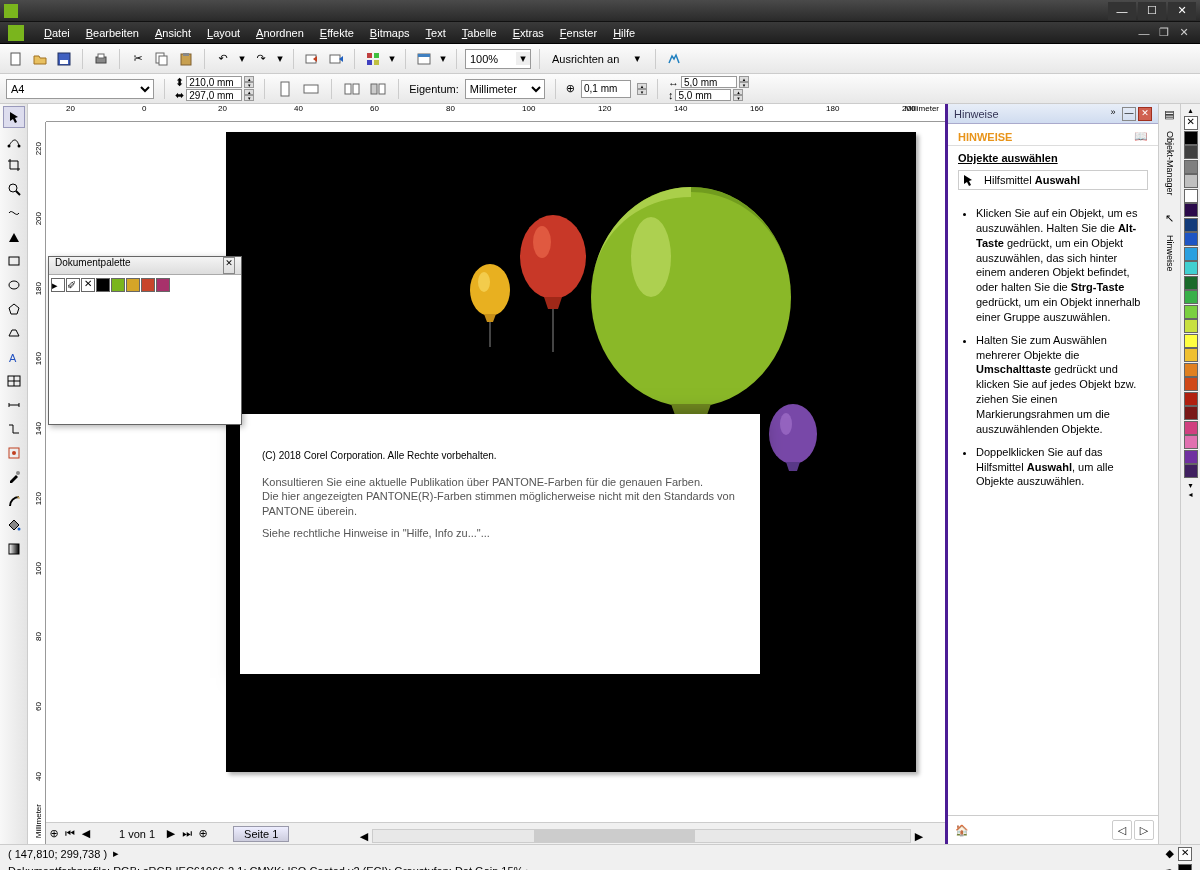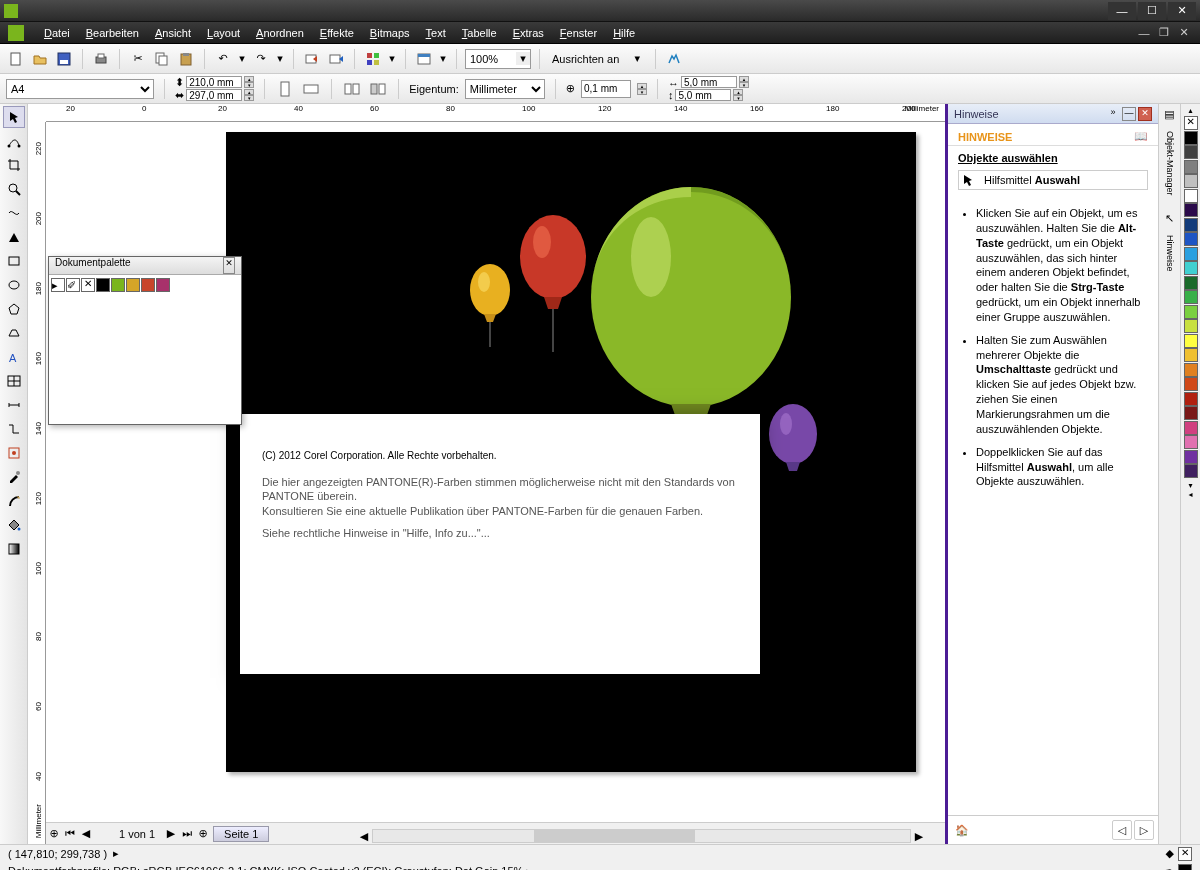--- a/index.html
+++ b/index.html
@@ -43,21 +43,21 @@
 .splash { position:absolute; left:240px; top:310px; width:520px; height:260px; background:#fff; box-shadow:0 4px 20px rgba(0,0,0,.5); padding:22px; }
 .splash .logo { font-size:28px; font-weight:300; }
 .splash .logo b { font-weight:900; }
 .splash .logo .x5 { color:#7ab51d; font-weight:700; }
 .splash .copy { font-size:10px; margin-top:14px; }
 .splash .loading { font-size:10px; margin-top:22px; }
 .splash .fine { font-size:7.5px; color:#555; margin-top:14px; line-height:1.3; }
 .balloon { position:absolute; }
 .pagenav { position:absolute; bottom:0; left:18px; right:0; height:22px; background:#f0f0f0; border-top:1px solid #ccc; display:flex; align-items:center; font-size:10px; }
 .pagenav .btn { width:16px; text-align:center; cursor:pointer; }
-.pagenav .tab { background:linear-gradient(#eef,#ccd); border:1px solid #99a; padding:1px 10px; margin-left:2px; }
+.pagenav .tab { background:linear-gradient(#eef,#ccd); border:1px solid #99a; padding:1px 10px; margin-left:22px; }
 .scrollbar-h { position:absolute; bottom:0; left:310px; height:16px; right:18px; background:#f0f0f0; display:flex; align-items:center; }
 .scrollbar-h .track { flex:1; height:14px; background:#e8e8e8; border:1px solid #ccc; position:relative; }
 .scrollbar-h .thumb { position:absolute; left:30%; width:30%; height:100%; background:#ccc; }
 .dockers { width:235px; background:#fff; border-left:3px solid #4c1d95; display:flex; }
 .docker-main { flex:1; display:flex; flex-direction:column; }
 .docker-hdr { background:linear-gradient(#e8eef8,#d0dcf0); height:20px; display:flex; align-items:center; padding:0 6px; border-bottom:1px solid #aac; }
 .docker-hdr .title { flex:1; color:#335; }
 .docker-hdr .hbtn { width:14px; height:14px; margin-left:2px; cursor:pointer; text-align:center; font-size:9px; }
 .hints-title { color:#e8941a; font-weight:bold; font-size:15px; padding:6px 10px 2px; border-bottom:1px solid #ddd; display:flex; align-items:center; }
 .hints-section { padding:6px 10px; }
@@ -565,24 +565,24 @@
           <div class="swatch" style="background: rgb(122, 181, 29);"></div>
           <div class="swatch" style="background: rgb(212, 165, 40);"></div>
           <div class="swatch" style="background: rgb(200, 69, 43);"></div>
           <div class="swatch" style="background: rgb(168, 49, 107);"></div>
         </div>
     </div>
     <div class="body"></div>
   </div>
 
   <div class="splash">
-    <div class="copy">(C) 2012 Corel Corporation.  Alle Rechte vorbehalten.</div>
+    <div class="copy">(C) 2018 Corel Corporation.  Alle Rechte vorbehalten.</div>
     <div class="fine">
+      <div>Konsultieren Sie eine aktuelle Publikation über PANTONE-Farben für die genauen Farben.</div>
       <div>Die hier angezeigten PANTONE(R)-Farben stimmen möglicherweise nicht mit den Standards von PANTONE überein.</div>
-      <div>Konsultieren Sie eine aktuelle Publikation über PANTONE-Farben für die genauen Farben.</div>
       <div style="margin-top:8px;">Siehe rechtliche Hinweise in "Hilfe, Info zu..."...</div>
     </div>
   </div>
 </div>
 
 <div class="statusbar">
   <span>( 147,810; 299,738 )</span>
   <span style="margin-left:6px;">▸</span>
   <span style="margin-left:auto;">◆</span>
   <div class="swatch none" style="margin-left:4px;"></div>

